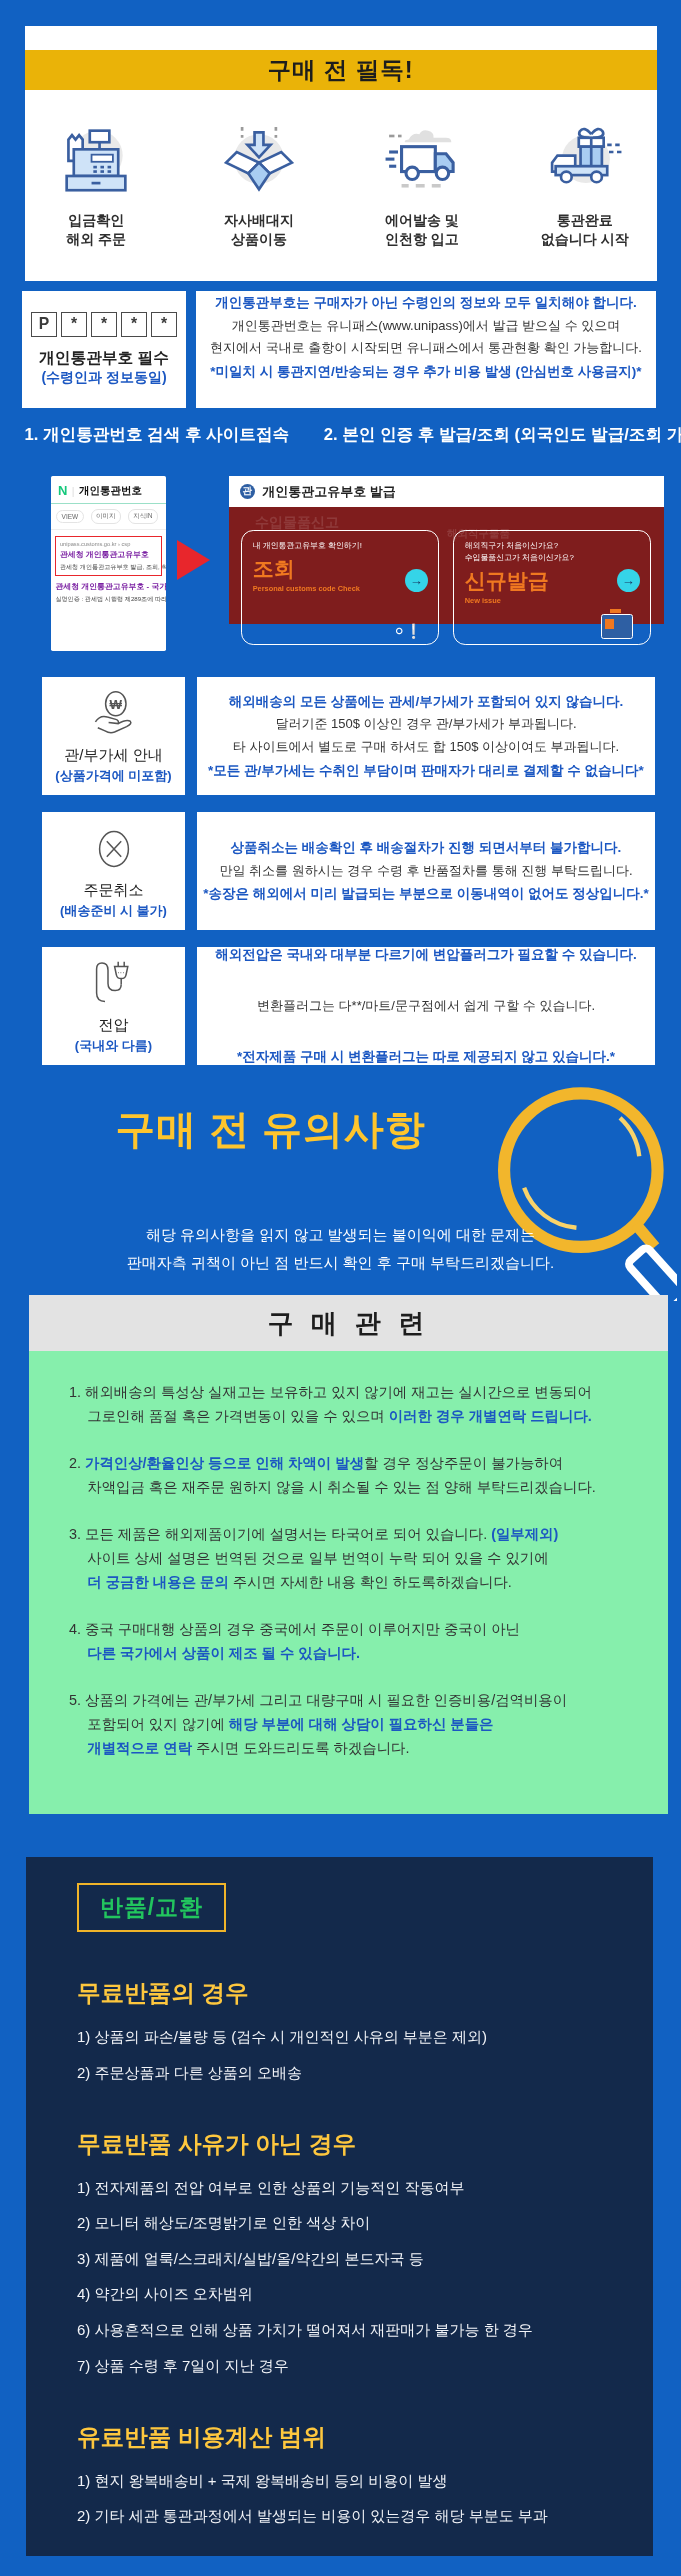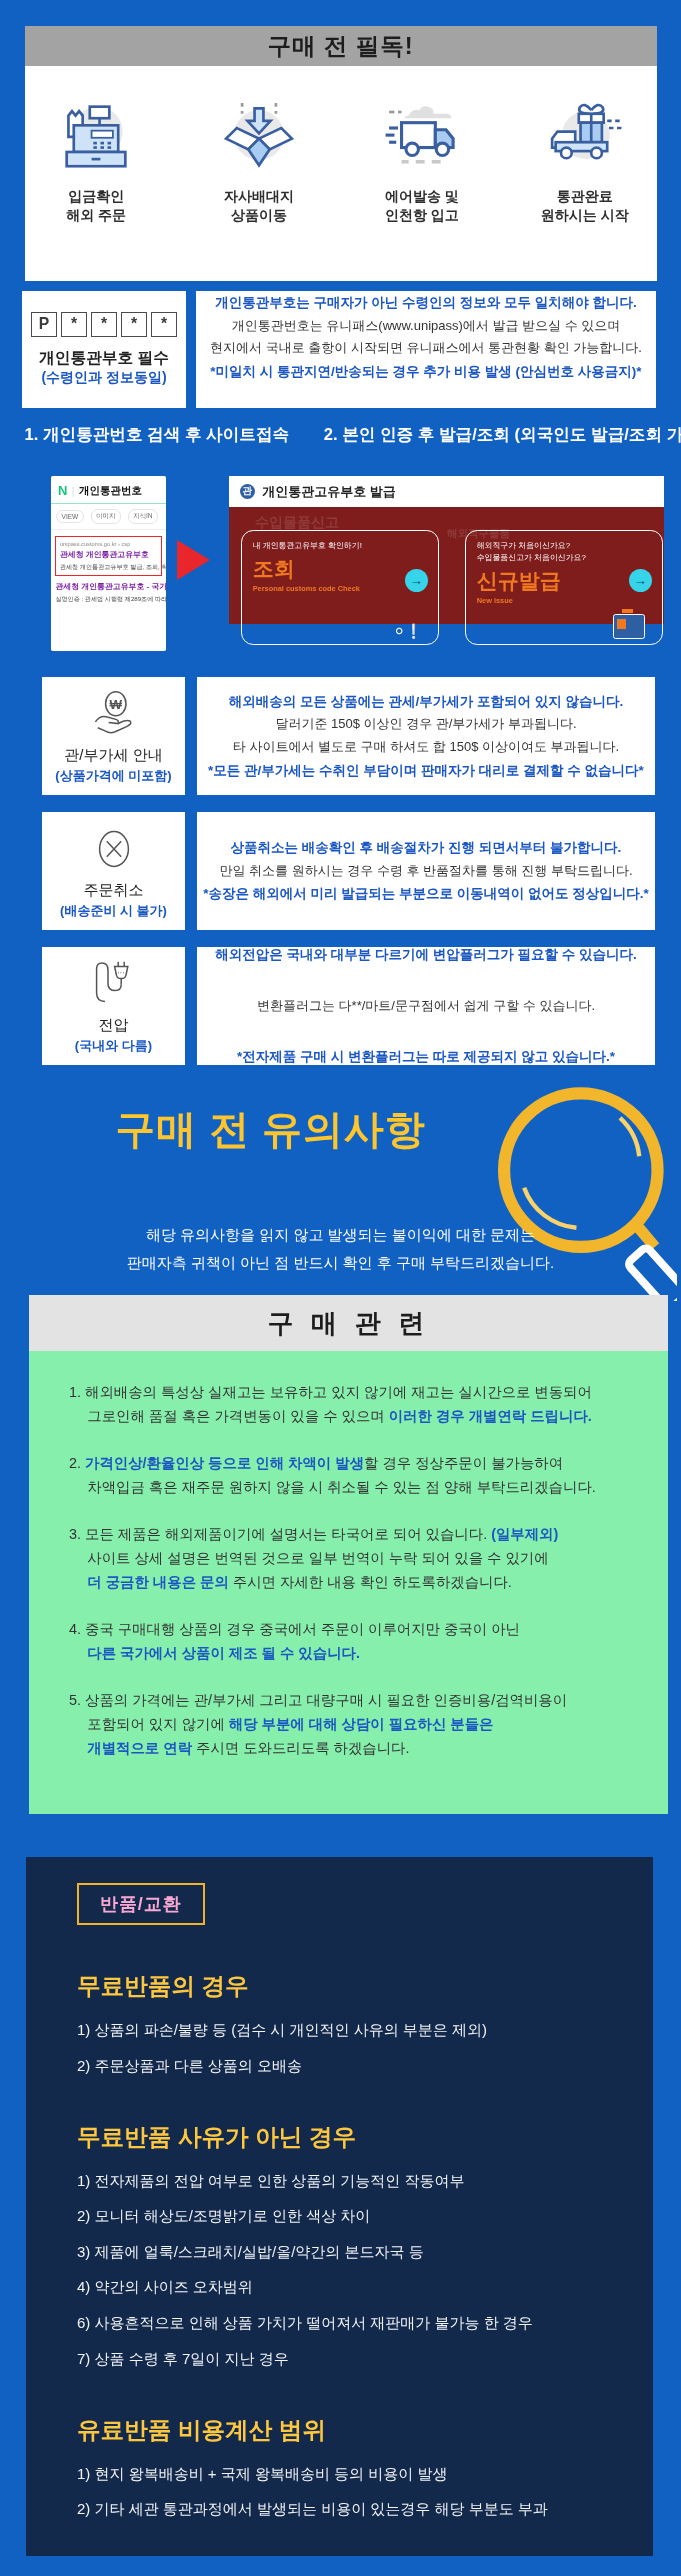--- a/index.html
+++ b/index.html
@@ -3,22 +3,22 @@
 <meta charset="utf-8">
 <style>
   html,body{margin:0;padding:0;background:#0d57ae;}
   .page{position:relative;width:681px;height:2576px;margin:0 auto;background:#1161c2;
         font-family:"Liberation Sans","DejaVu Sans",sans-serif;overflow:hidden;}
   .abs{position:absolute;}
   .card{background:#fff;}
 
   
   .top-card{left:24.5px;top:26px;width:632px;height:255px;}
-  .card-header{background:#a3a3a3;height:40px;display:flex;align-items:center;justify-content:center;
-               font-size:23.6px;font-weight:bold;color:#1d1d1d;letter-spacing:0.9px;}
+  .card-header{background:#eab308;height:40px;display:flex;align-items:center;justify-content:center;
+               font-size:23.6px;font-weight:bold;color:#1d1d1d;letter-spacing:0.9px;margin-top:24px;}
   .steps-row{display:flex;justify-content:space-between;padding:30px 12.2px 0 12.2px;}
   .step{width:119px;display:flex;flex-direction:column;align-items:center;}
   .step svg{width:80px;height:80px;}
   .step-label{margin-top:10.5px;text-align:center;font-size:14px;font-weight:bold;color:#2e2e2e;line-height:1.4;}
 
   
   .customs-left{left:22px;top:291px;width:164px;height:117px;display:flex;flex-direction:column;
                 align-items:center;justify-content:center;}
   .pboxes{display:flex;gap:4.4px;margin-bottom:11.4px;}
   .pbox{width:23.6px;height:23.6px;border:1.7px solid #4a4a4a;display:flex;align-items:center;justify-content:center;
@@ -53,21 +53,21 @@
   .red-arrow{left:177px;top:540px;width:0;height:0;border-top:20px solid transparent;
              border-bottom:20px solid transparent;border-left:33px solid #e8262c;}
 
   .uni-shot{left:229px;top:476px;width:435px;height:175px;overflow:hidden;}
   .uni-head{background:#fff;height:31px;display:flex;align-items:center;gap:7px;padding:0 10.5px;}
   .uni-logo{width:15.7px;height:15.7px;border-radius:50%;background:#2e5fa3;color:#fff;font-size:9.6px;
             display:flex;align-items:center;justify-content:center;font-weight:bold;}
   .uni-title{font-weight:bold;font-size:13px;color:#222;}
   .uni-body{position:relative;background:#7f1d1d;height:117px;}
   .uni-faint{position:absolute;color:#fff;opacity:.12;font-weight:bold;}
-  .uni-cards{position:absolute;left:12.2px;top:23px;display:flex;gap:26px;}
+  .uni-cards{position:absolute;left:12.2px;top:23px;display:flex;gap:14px;}
   .uni-card{width:175px;height:96px;border:1.7px solid #fff;border-radius:12.2px;padding:8.7px 10.5px;
             position:relative;color:#fff;}
   .uc-cap{font-size:7.9px;line-height:1.5;}
   .uc-title{font-size:21px;font-weight:bold;color:#f07820;margin-top:3.5px;}
   .uc-sub{font-size:7.4px;font-weight:bold;color:#f07820;margin-top:0.9px;}
   .uc-go{position:absolute;right:10.5px;top:38px;width:23px;height:23px;border-radius:50%;background:#35d4e8;
          color:#16335e;display:flex;align-items:center;justify-content:center;font-weight:bold;font-size:13px;}
   .uc-art1{position:absolute;right:15.7px;bottom:5.2px;font-size:14px;}
   .uc-doc{position:absolute;right:17.5px;bottom:5.2px;width:30px;height:23px;background:#2e5fa3;border:1.7px solid #fff;
           border-radius:2.6px;}
@@ -93,22 +93,22 @@
                  font-size:26px;font-weight:bold;color:#1d1d1d;letter-spacing:5.2px;}
   .p-items{padding:30px 24.5px 0 40px;}
   .p-item{margin-bottom:23.6px;}
   .p-line{font-size:14.4px;color:#333;line-height:1.65;white-space:nowrap;}
   .p-line.cont{padding-left:18.3px;}
   .p-line .b{color:#1b57c2;font-weight:bold;}
 
   
   .returns{left:26px;top:1857px;width:627px;height:699px;background:#13294b;overflow:hidden;
            padding:0 0 0 0;box-sizing:border-box;}
-  .ret-badge{display:inline-block;margin:26px 0 0 51px;border:2.6px solid #f0b429;color:#f9a8d4;
-             font-size:18px;font-weight:bold;padding:7px 21px;letter-spacing:0.9px;}
+  .ret-badge{display:inline-block;margin:26px 0 0 51px;border:2.6px solid #f0b429;color:#22c55e;
+             font-size:23px;font-weight:bold;padding:7px 21px;letter-spacing:0.9px;}
   .ret-group{padding:0 51px;}
   .rg-title{color:#fec73e;font-size:23.6px;font-weight:bold;margin:45px 0 19px 0;}
   .rg-item{color:#f2f4f8;font-size:15px;margin-bottom:16.6px;white-space:nowrap;}
 </style>
 </head>
 <body>
 
 <div class="page">
 
   <section class="abs card top-card">
@@ -193,21 +193,21 @@
     <rect x="12" y="52" width="58" height="10" fill="#cfe3f8" stroke="#3a5fa0" stroke-width="3"></rect>
     <circle cx="24" cy="64" r="6" fill="#fff" stroke="#3a5fa0" stroke-width="3"></circle>
     <circle cx="58" cy="64" r="6" fill="#fff" stroke="#3a5fa0" stroke-width="3"></circle>
     <g stroke="#3a5fa0" stroke-width="3" stroke-dasharray="5 4">
               <line x1="70" y1="28" x2="84" y2="28"></line>
               <line x1="72" y1="36" x2="86" y2="36"></line>
             </g>
   </svg>
           <div class="step-label">
             <div>통관완료</div>
-            <div>원하시는 시작</div>
+            <div>없습니다 시작</div>
           </div>
         </div>
       </div>
   </section>
 
   <section class="abs card customs-left">
     <div class="pboxes" id="pboxes">
         <span class="pbox">P</span>
         <span class="pbox">*</span>
         <span class="pbox">*</span>

